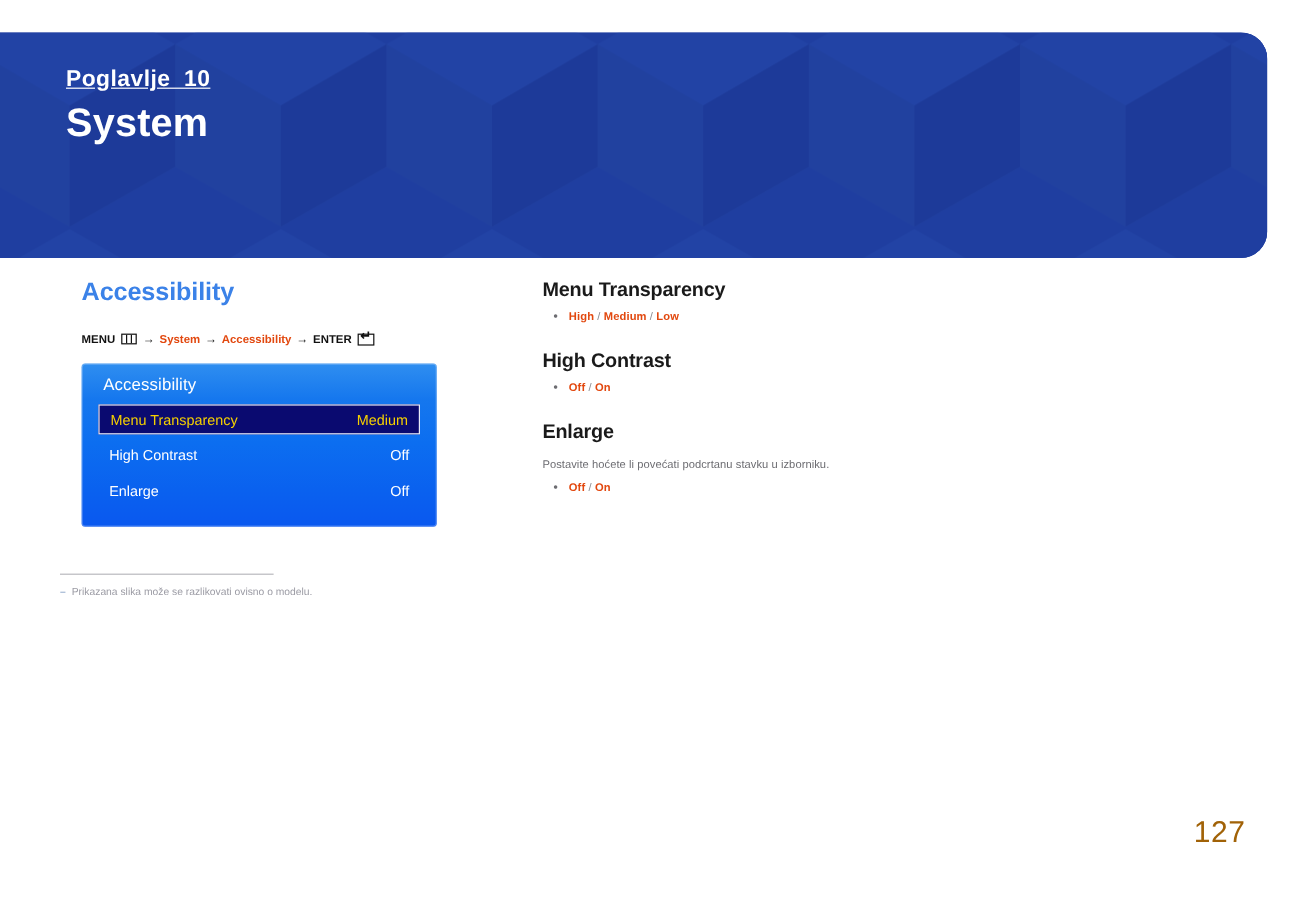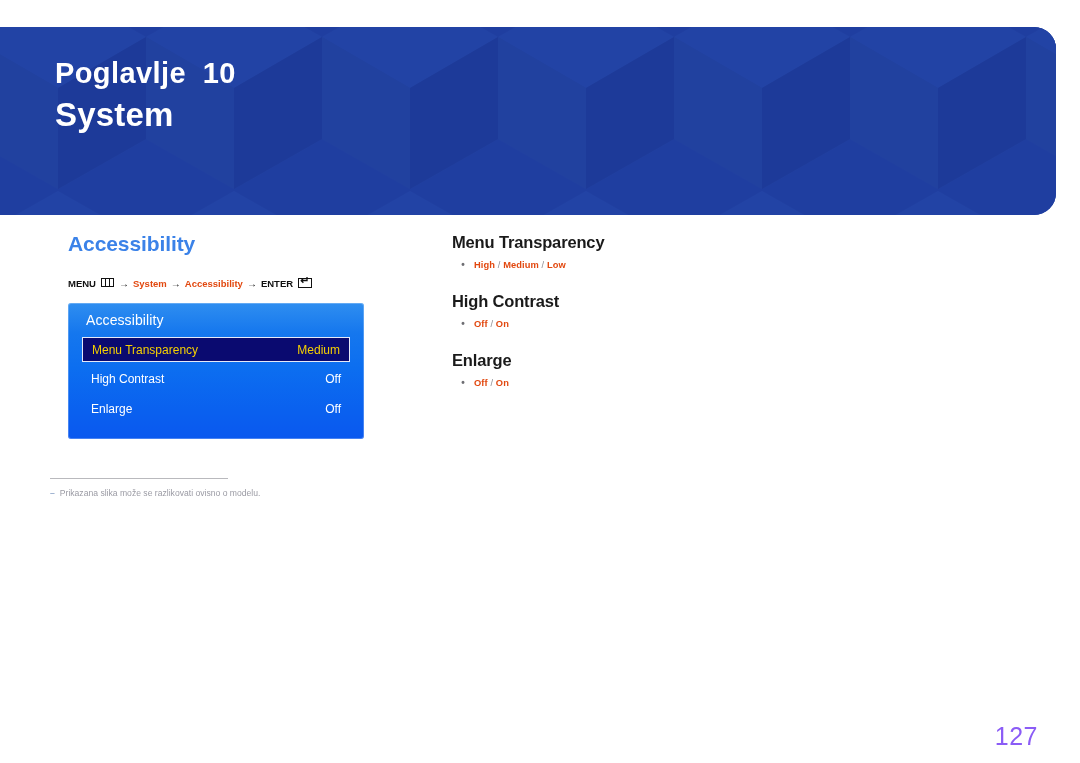--- a/index.html
+++ b/index.html
@@ -40,25 +40,26 @@
   }
 
   .banner-text {
     position: absolute;
     left: 55px;
     top: 28px;
     color: #ffffff;
   }
 
   .banner-chapter {
-    font-size: 29px;
+    font-size: 19px;
     font-weight: bold;
     letter-spacing: 0.4px;
     line-height: 1.28;
     white-space: pre;
+    text-decoration: underline;
   }
 
   .banner-title {
     font-size: 33px;
     font-weight: bold;
     letter-spacing: 0.2px;
     line-height: 1.3;
     margin-top: 2px;
   }
 
@@ -232,23 +233,23 @@
     flex: 0 0 22px;
     text-align: center;
   }
   .option-values { color: #e2480f; letter-spacing: 0.1px; }
   .option-values .sep { color: #8c8c92; font-weight: normal; }
 
   
   .page-number {
     position: absolute;
     right: 42px;
-    top: 722px;
+    top: 680px;
     font-size: 25px;
-    color: #8b5cf6;
+    color: #a16207;
     letter-spacing: 0.5px;
   }
 </style>
 </head>
 <body>
 
 <div class="page">
 
   <div class="chapter-banner">
     <svg class="cube-pattern" viewBox="0 0 1056 188" preserveAspectRatio="none">
@@ -332,20 +333,21 @@
       <div class="option-row">
         <span class="option-bullet">•</span>
         <span class="option-values">
           <span>Off</span><span class="sep"> / </span><span>On</span>
         </span>
       </div>
     </div>
 
     <div class="item-block">
       <div class="item-title">Enlarge</div>
+      <div class="item-desc">Postavite hoćete li povećati podcrtanu stavku u izborniku.</div>
       <div class="option-row">
         <span class="option-bullet">•</span>
         <span class="option-values">
           <span>Off</span><span class="sep"> / </span><span>On</span>
         </span>
       </div>
     </div>
   </div>
 
   <div class="page-number">127</div>

